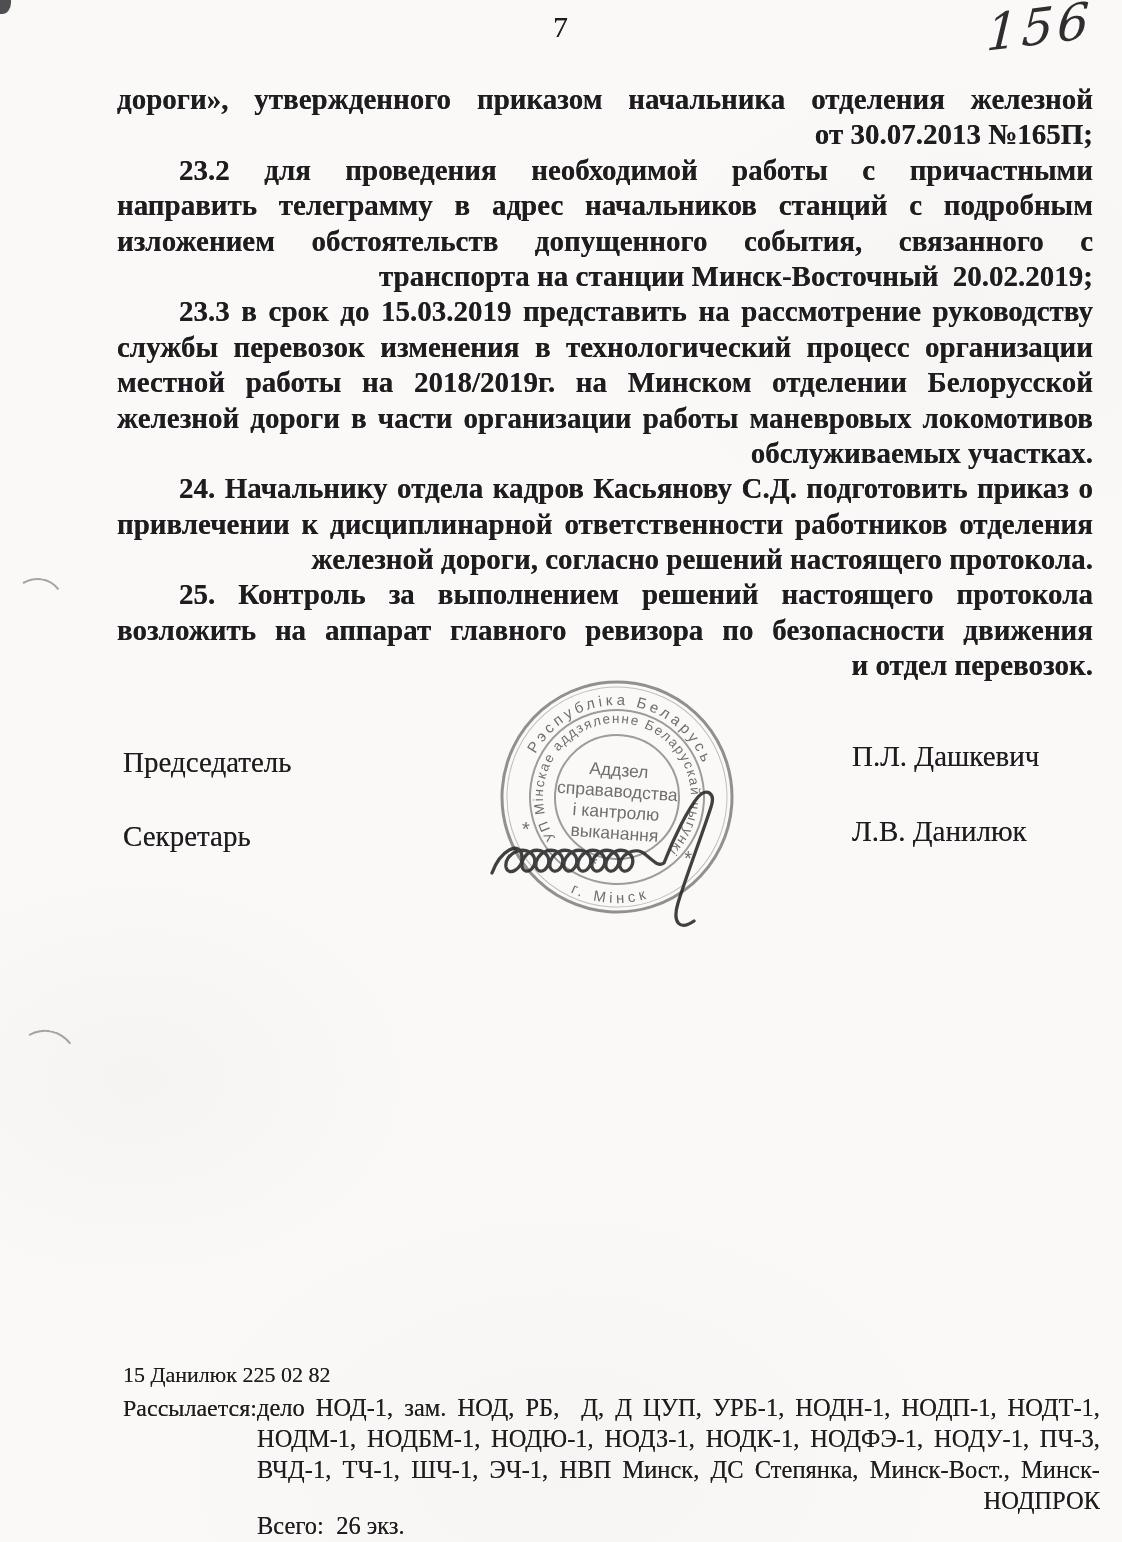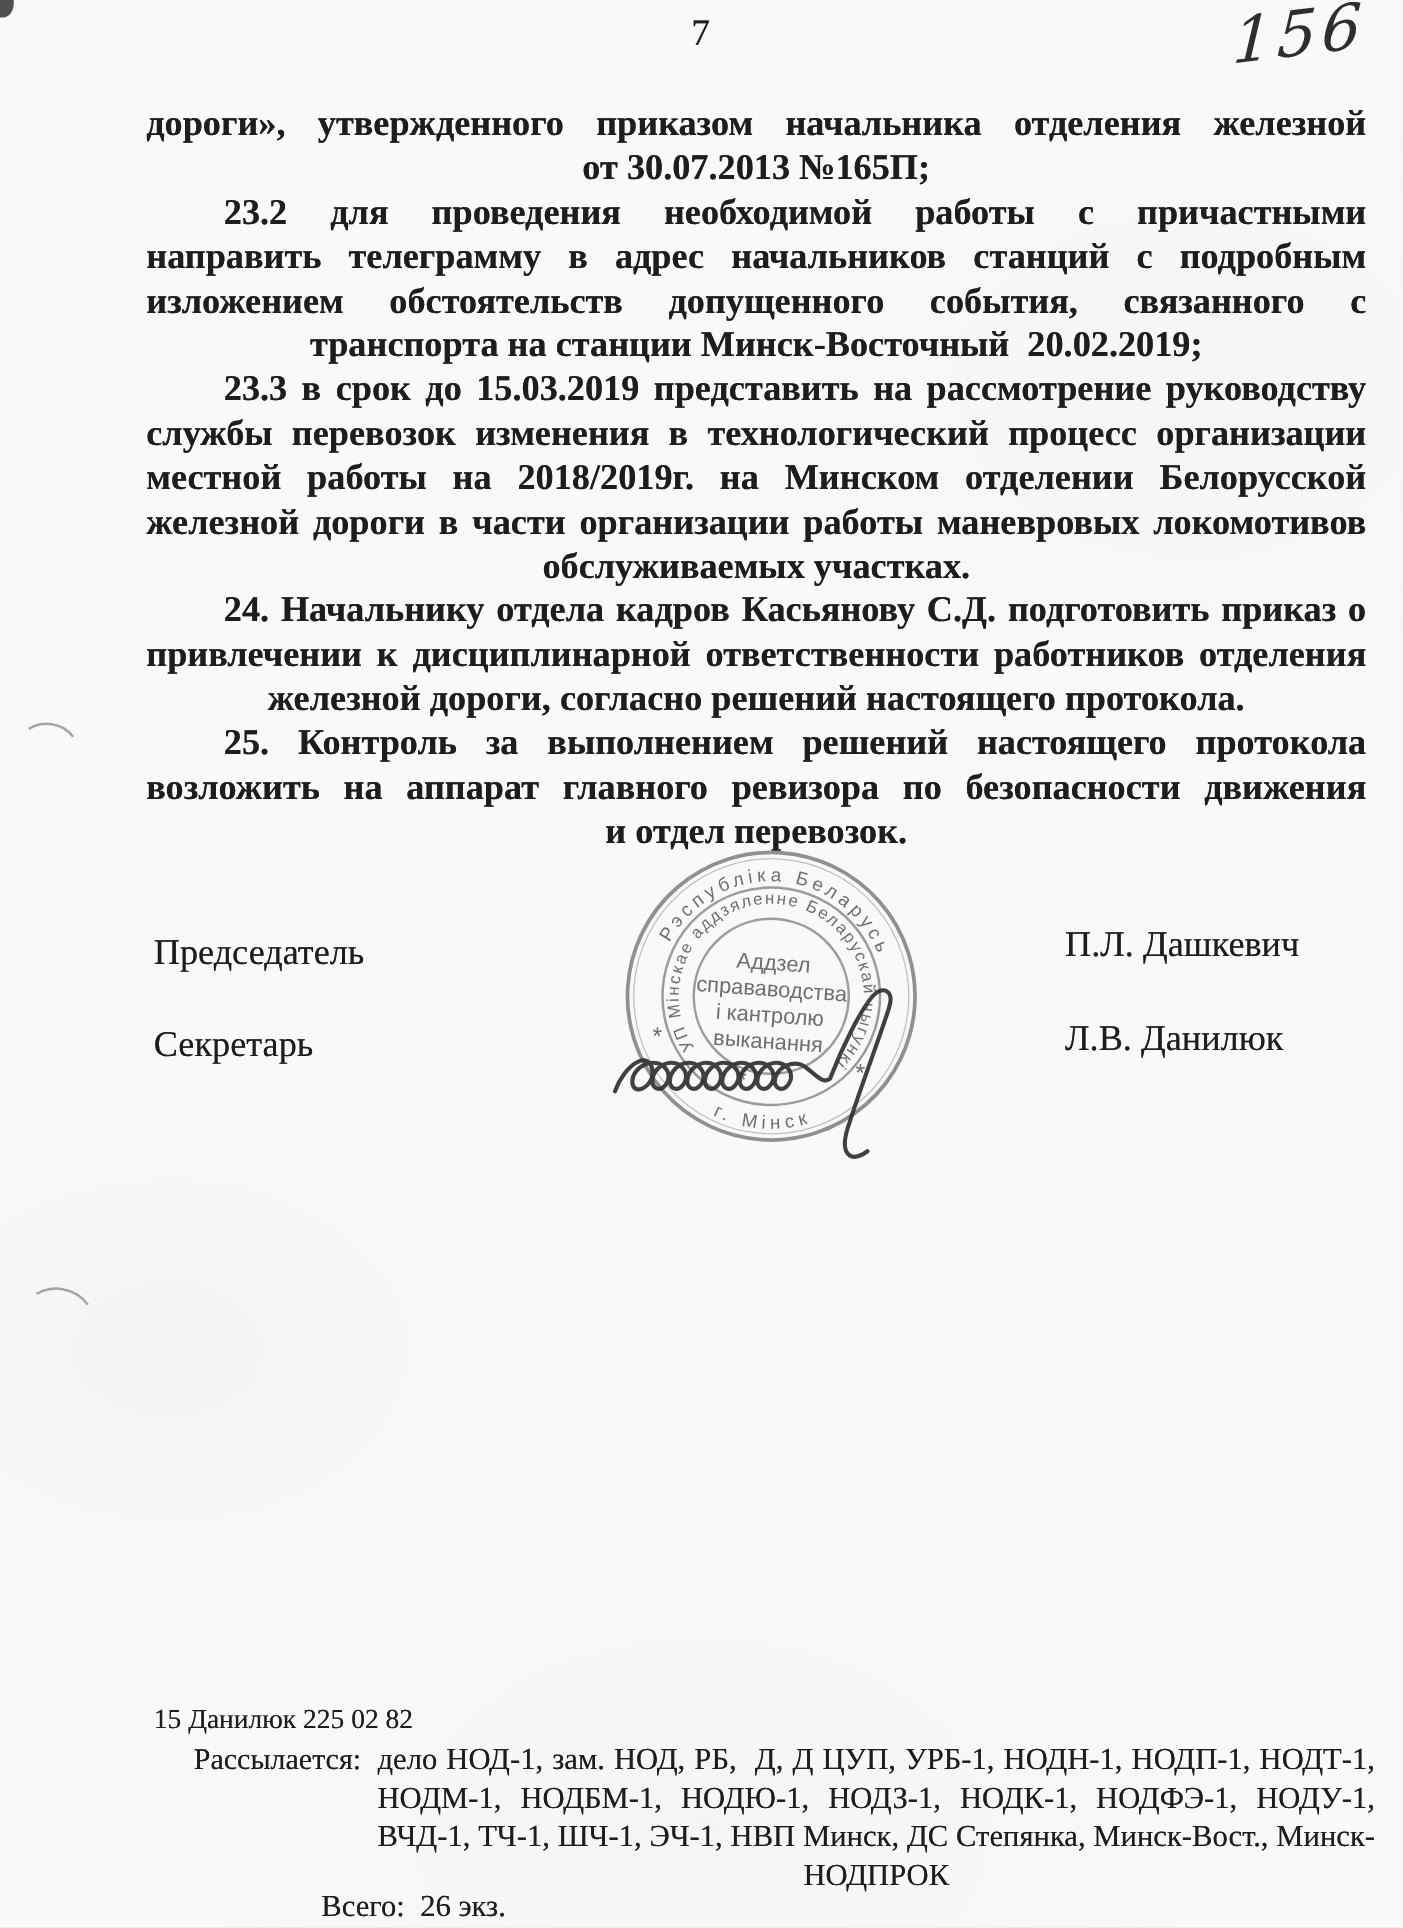--- a/index.html
+++ b/index.html
@@ -19,39 +19,39 @@
   .txt{ text-shadow:0 0 .5px rgba(25,25,25,.75); }
 
   .page-num{ position:absolute; top:10px; left:0; width:1122px; text-align:center;
     font-size:30px; letter-spacing:1px; }
   .folio{ position:absolute; top:-2px; left:986px; font-size:50px;
     font-family:"DejaVu Serif",serif; font-style:italic; letter-spacing:4px;
     color:#2e2e30; transform:rotate(-7deg) skewX(-10deg); }
 
   .body-text{ position:absolute; left:117px; top:82px; width:976px;
     font-size:29px;font-weight:bold; }
-  .line{ height:35.4px; line-height:35.4px; overflow:hidden; text-align:center; white-space:normal; }
+  .line{ height:35.4px; line-height:35.4px; overflow:hidden; text-align:right; white-space:normal; }
   .line.j{ text-align:justify; }
   .line.j::after{ content:""; display:inline-block; width:100%; height:0; }
   .line.in{ text-indent:62px; }
 
   .sig-role{ position:absolute; left:123px; font-size:29px;text-align:right; }
   .sig-name{ position:absolute; left:852px; font-size:29px; }
 
   .stamp{ position:absolute; left:492px; top:672px; width:250px; height:250px;
     transform:rotate(4deg); opacity:.92; }
   .stamp text{ fill:#636363; font-family:"Liberation Sans","DejaVu Sans",sans-serif; }
   .stamp circle{ stroke:#6a6a6a; fill:none; }
 
   .autograph{ position:absolute; left:478px; top:775px; width:300px; height:180px; }
 
   .footer-contact{ position:absolute; left:123px; top:1362px; font-size:22px; }
-  .dist-label{ position:absolute; left:123px; top:1395px; font-size:24px;margin-left:32px; }
+  .dist-label{ position:absolute; left:123px; top:1395px; font-size:24px; }
   .dist{ position:absolute; left:257px; top:1392px; width:843px; font-size:24.5px; }
-  .dist .line{ height:31px; line-height:31px;margin-left:45px; }
+  .dist .line{ height:31px; line-height:31px; }
   .dist-total{ position:absolute; left:257px; top:1512px; font-size:24.5px; }
 
   .arc-mark{ position:absolute; border:2.5px solid transparent;
     border-top:2.5px solid rgba(95,95,95,.55); border-radius:50%; }
   .arc1{ left:12px; top:578px; width:48px; height:44px; transform:rotate(10deg); }
   .arc2{ left:16px; top:1030px; width:56px; height:50px; transform:rotate(12deg); }
   .corner-mark{ position:absolute; left:0; top:0; width:11px; height:14px;
     background:#303032; border-radius:0 0 80% 0; opacity:.85; }
 </style>
 </head>

